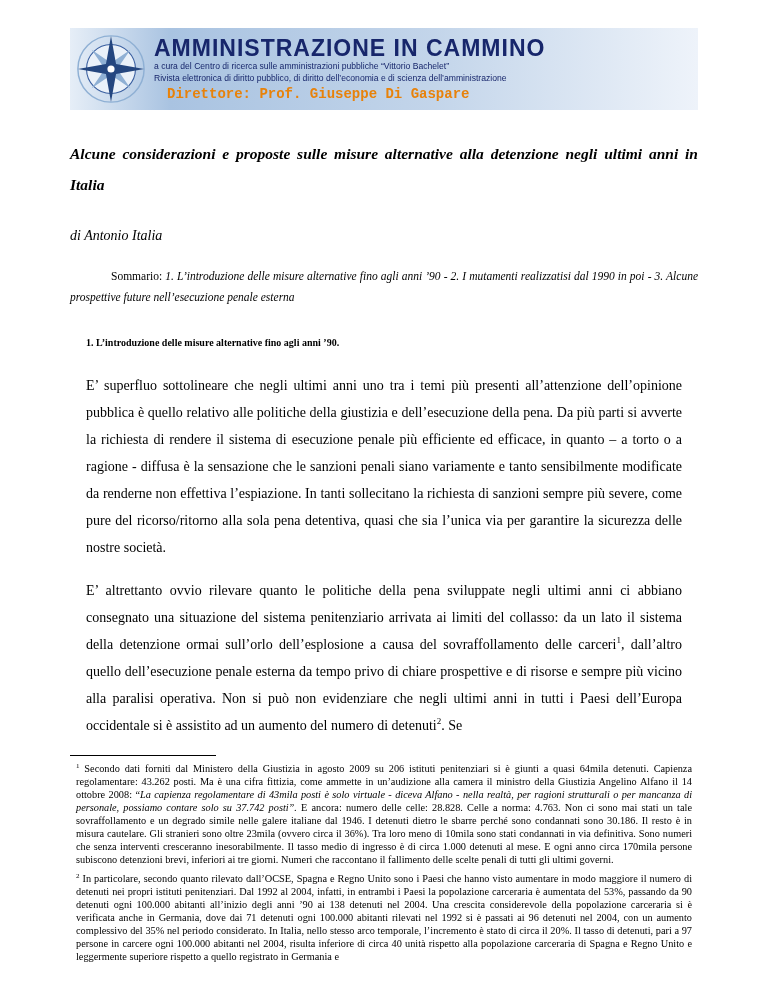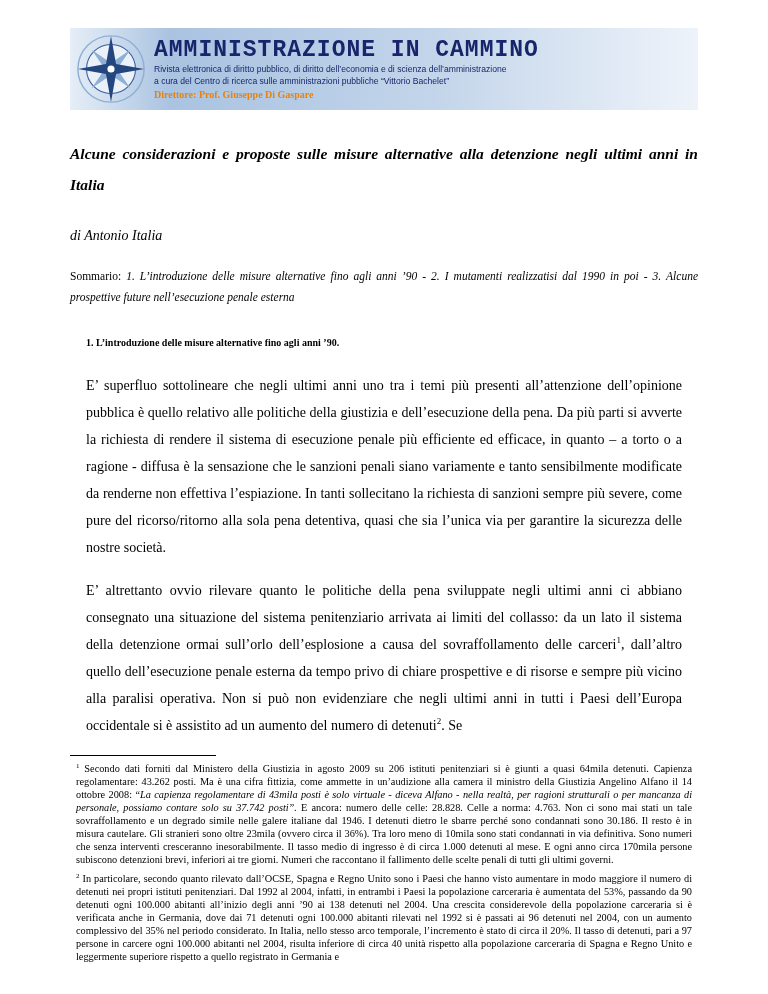--- a/index.html
+++ b/index.html
@@ -11,40 +11,40 @@
   }
 
   
   .logo {
     display:flex; align-items:stretch; height:82px; position:relative;
     background:linear-gradient(90deg,#e6eef7 0%, #a9c3e1 16%, #c3d5ea 58%, #eef3fa 100%);
   }
   .compass { flex:0 0 82px; display:flex; align-items:center; justify-content:center; }
   .logo-text { flex:1; display:flex; flex-direction:column; justify-content:center; padding-left:2px; }
   .logo-title {
-    font-family:Liberation Mono, monospace; font-weight:bold; font-size:23px;
+    font-family:Liberation Sans, sans-serif; font-weight:bold; font-size:23px;
     color:#17266b; letter-spacing:1px; line-height:1.08; white-space:nowrap;
   }
   .logo-sub {
     font-family:"Liberation Sans", sans-serif; font-size:8.6px; font-weight:500;
     color:#17266b; line-height:1.4;
   }
   .logo-director {
-    font-family:Liberation Serif, serif; font-size:10px; font-weight:bold;
-    color:#e8820a; margin-top:2px;
+    font-family:Liberation Mono, monospace; font-size:14px; font-weight:bold;
+    color:#e8820a; margin-top:2px;margin-left:13px;
   }
 
   
   .art-title {
     font-size:15.5px; font-weight:bold; font-style:italic;
     text-align:justify; line-height:2.0; margin:28px 0 11px 0;
   }
   .author { font-style:italic; font-size:14px; margin:28px 0 0 0; }
   .sommario { font-size:11.5px; line-height:1.85; text-align:justify; margin:22px 0 0 0; }
-  .som-label { font-style:normal; }
+  .som-label { font-style:normal;margin-left:41px; }
   .som-text { font-style:italic;margin-top:32px; }
   .section-heading { font-size:10px; font-weight:bold; margin:28px 0 0 16px; }
   .body-par { font-size:14px; line-height:27px; text-align:justify; margin:16px; }
   .body-par.first { margin-top:24px; }
   .body-par sup { font-size:9px; line-height:0; }
 
   
   .fn-rule { width:146px; border-top:1px solid #000; margin-top:16px; }
   .footnotes { margin-top:5px; }
   .fn { font-size:10.3px; line-height:13px; text-align:justify; margin:6px; }
@@ -63,22 +63,22 @@
         <circle cx="50" cy="50" r="34" fill="#eaf1f9" stroke="#3a5fa0" stroke-width="1.5"></circle>
         <g transform="rotate(45 50 50)">
           <polygon points="50,12 56,44 88,50 56,56 50,88 44,56 12,50 44,44" fill="#8fb0d4"></polygon>
         </g>
         <polygon points="50,4 57,43 96,50 57,57 50,96 43,57 4,50 43,43" fill="#24467f"></polygon>
         <circle cx="50" cy="50" r="6" fill="#ffffff" stroke="#24467f" stroke-width="2"></circle>
       </svg>
     </div>
     <div class="logo-text">
       <div class="logo-title">AMMINISTRAZIONE IN CAMMINO</div>
+      <div class="logo-sub">a cura del Centro di ricerca sulle amministrazioni pubbliche “Vittorio Bachelet”</div>
       <div class="logo-sub">Rivista elettronica di diritto pubblico, di diritto dell’economia e di scienza dell’amministrazione</div>
-      <div class="logo-sub">a cura del Centro di ricerca sulle amministrazioni pubbliche “Vittorio Bachelet”</div>
       <div class="logo-director">Direttore: Prof. Giuseppe Di Gaspare</div>
     </div>
   </header>
 
   <main class="content">
     <h1 class="art-title">Alcune considerazioni e proposte sulle misure alternative alla detenzione negli ultimi anni in Italia</h1>
 
     <p class="author">di Antonio Italia</p>
 
     <p class="sommario"><span class="som-label">Sommario: </span><span class="som-text">1. L’introduzione delle misure alternative fino agli anni ’90 - 2. I mutamenti realizzatisi dal 1990  in poi - 3. Alcune prospettive future nell’esecuzione penale esterna</span></p>

